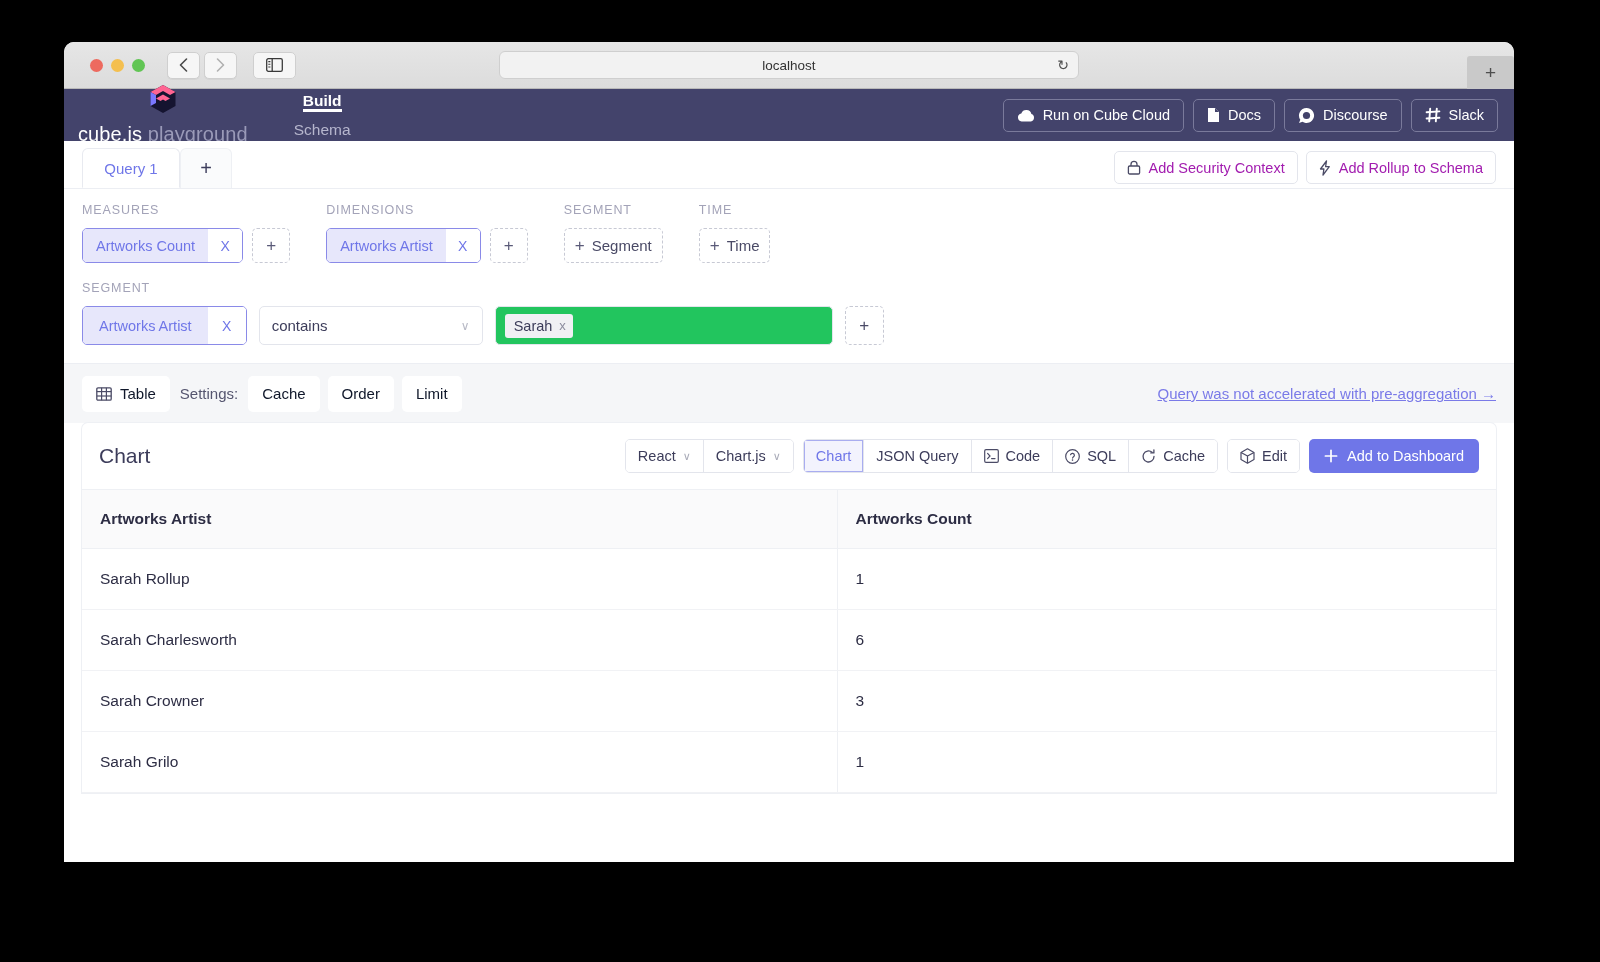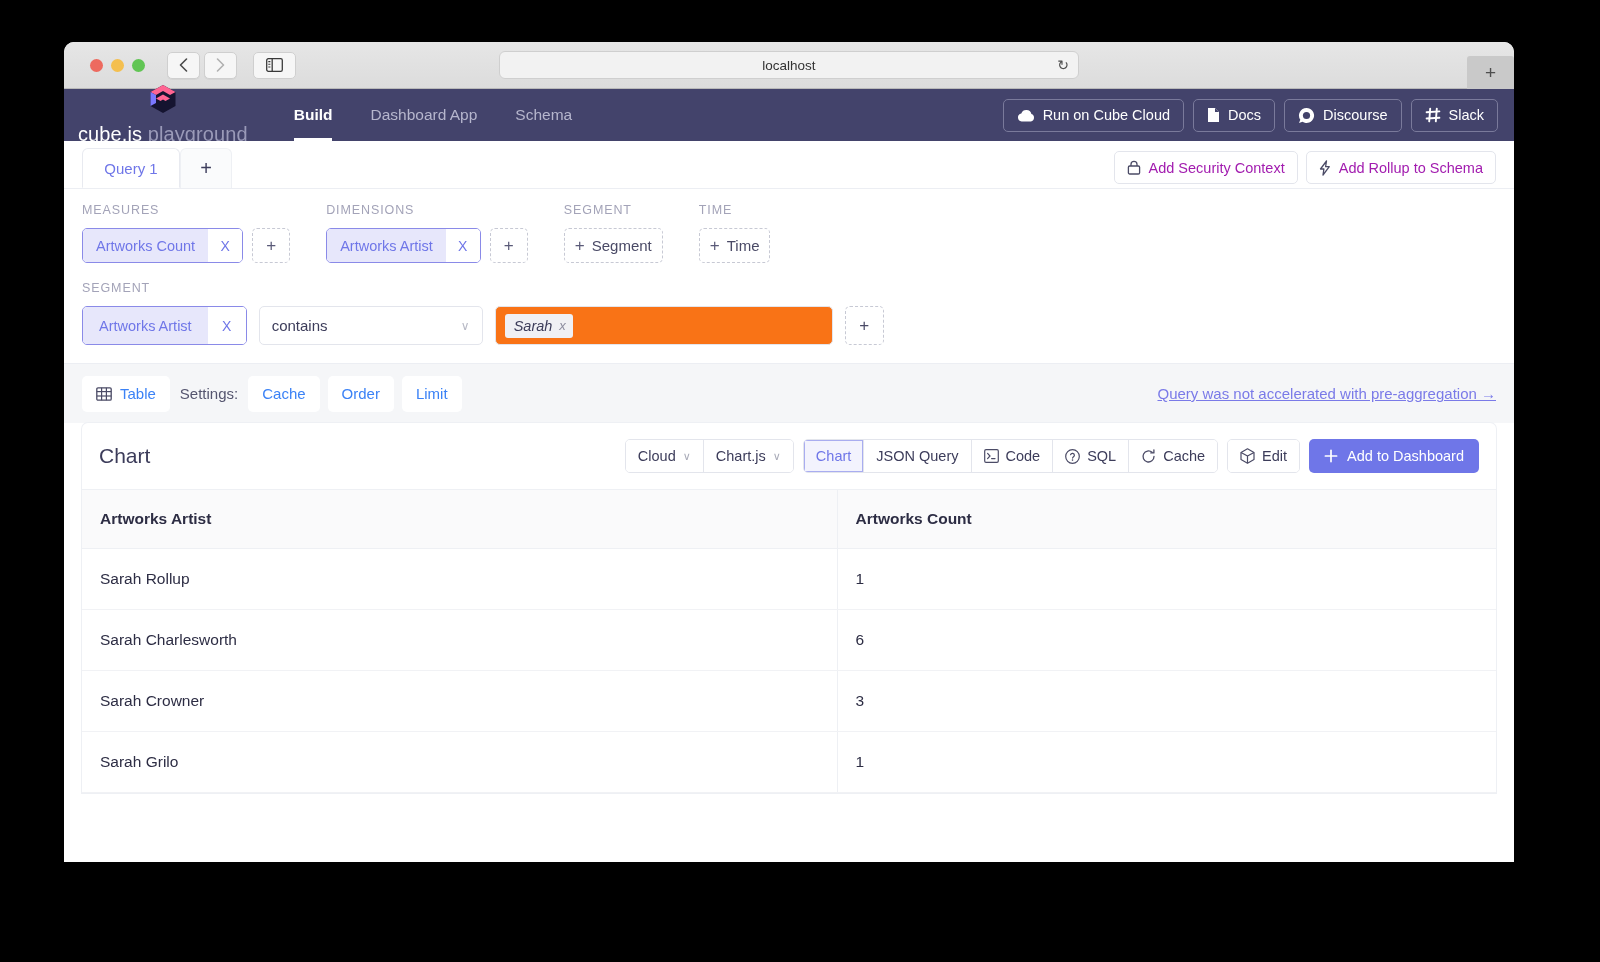--- a/index.html
+++ b/index.html
@@ -93,21 +93,21 @@
     background: #43436b;
     display: flex;
     align-items: center;
     padding: 0 16px 0 14px;
     position: relative;
   }
   .brand { display: flex; align-items: center; gap: 9px; margin-right: 30px; flex-direction: column; }
   .brand-text { font-size: 20px; color: #fff; letter-spacing: .1px; }
   .brand-text .muted { color: #9a9ab8; }
 
-  .navtabs { display: flex; align-items: center; gap: 6px; height: 52px; }
+  .navtabs { display: flex; align-items: center; gap: 6px; height: 52px; flex-direction: column; }
   .navtab {
     padding: 0 16px;
     height: 52px;
     display: flex; align-items: center;
     color: #b6b6cd;
     font-size: 15.5px;
     position: relative;
   }
   .navtab.active { color: #fff; font-weight: bold; }
   .navtab.active::after {
@@ -249,24 +249,23 @@
     position: relative;
   }
   .select .caret {
     position: absolute; right: 12px;
     color: #b8bac6; font-size: 12px;
   }
   .tagfield {
     width: 338px; height: 39px;
     border: 1px solid #e3e5ec;
     border-radius: 5px;
-    background: #f97316;
+    background: #22c55e;
     display: flex; align-items: center;
     padding: 0 9px;
-    font-style: italic;
   }
   .tag {
     background: #f0f0f4;
     border-radius: 3px;
     padding: 4px 7px 4px 9px;
     font-size: 14.5px;
     color: #3c3c5a;
     display: flex; align-items: center; gap: 7px;
   }
   .tag .tx { color: #8b8b9e; font-size: 13px; }
@@ -291,21 +290,21 @@
     padding: 0 18px;
     border-top: 1px solid #eceef3;
   }
   .pillbtn {
     height: 36px;
     padding: 0 14px;
     background: #fff;
     border-radius: 5px;
     display: flex; align-items: center; gap: 8px;
     font-size: 15px;
-    color: #3b82f6;
+    color: #0f172a;
     margin-right: 8px;
   }
   .settings-label {
     font-size: 15px; color: #55556f;
     margin: 0 10px 0 2px;
   }
   .accel-link {
     margin-left: auto;
     color: #7a7ae8;
     font-size: 15px;
@@ -439,23 +438,20 @@
           <span>cube.js</span>
           <span class="muted">playground</span>
         </div>
       </div>
 
       <div class="navtabs">
         <div class="navtab active">
             <span>Build</span>
           </div>
         <div class="navtab">
-            <span>Dashboard App</span>
-          </div>
-        <div class="navtab">
             <span>Schema</span>
           </div>
       </div>
 
       <div class="header-right">
         <div class="hbtn">
           <svg width="18" height="13" viewBox="0 0 18 13">
               <path d="M4.6 12.5A4.1 4.1 0 014.3 4.4 5.3 5.3 0 0114.4 5a3.9 3.9 0 01-.5 7.5z" fill="#fff"></path>
             </svg>
           <span>Run on Cube Cloud</span>
@@ -610,21 +606,21 @@
       <a class="accel-link" href="#">Query was not accelerated with pre-aggregation →</a>
     </div>
 
     <div class="panel">
       <div class="panel-head">
         <div class="panel-title">Chart</div>
         <div class="panel-tools">
 
           <div class="btngroup">
             <div class="gb">
-              <span>Cloud</span>
+              <span>React</span>
               <span class="caret">∨</span>
             </div>
             <div class="gb">
               <span>Chart.js</span>
               <span class="caret">∨</span>
             </div>
           </div>
 
           <div class="btngroup">
             <div class="gb active">

